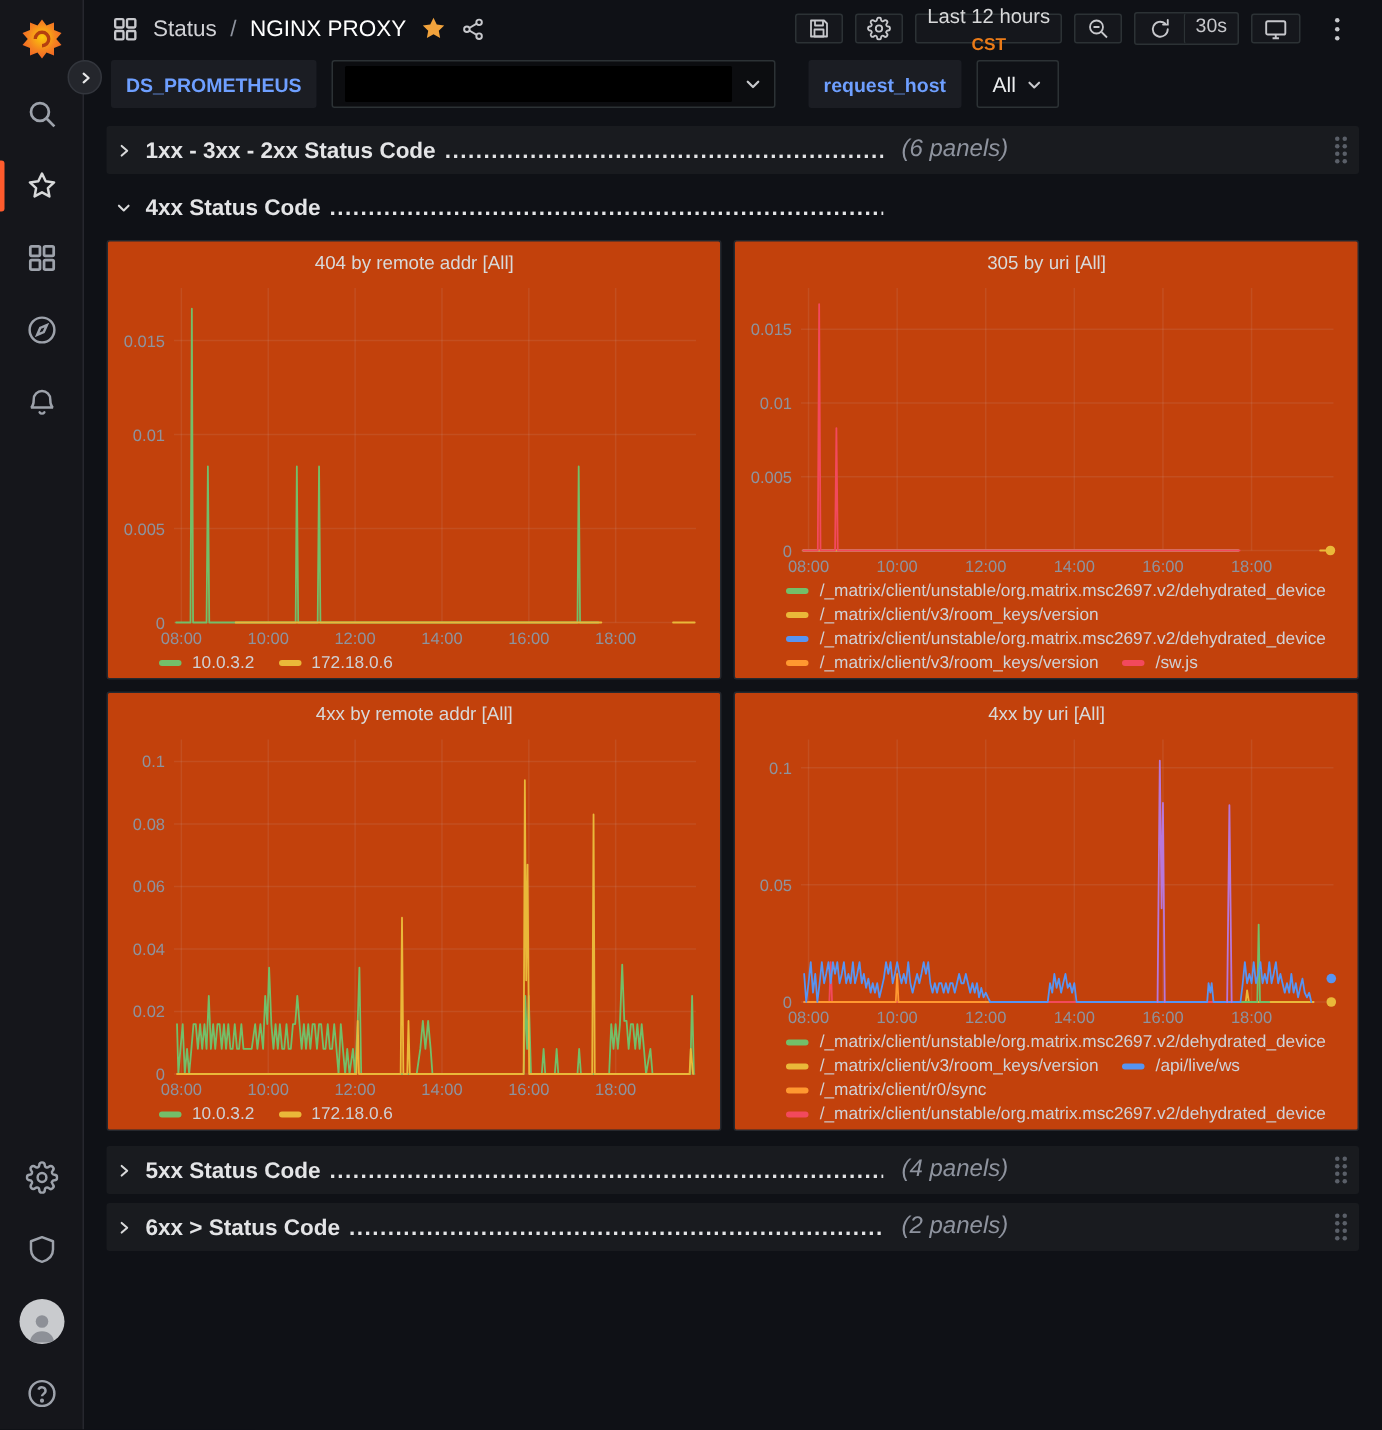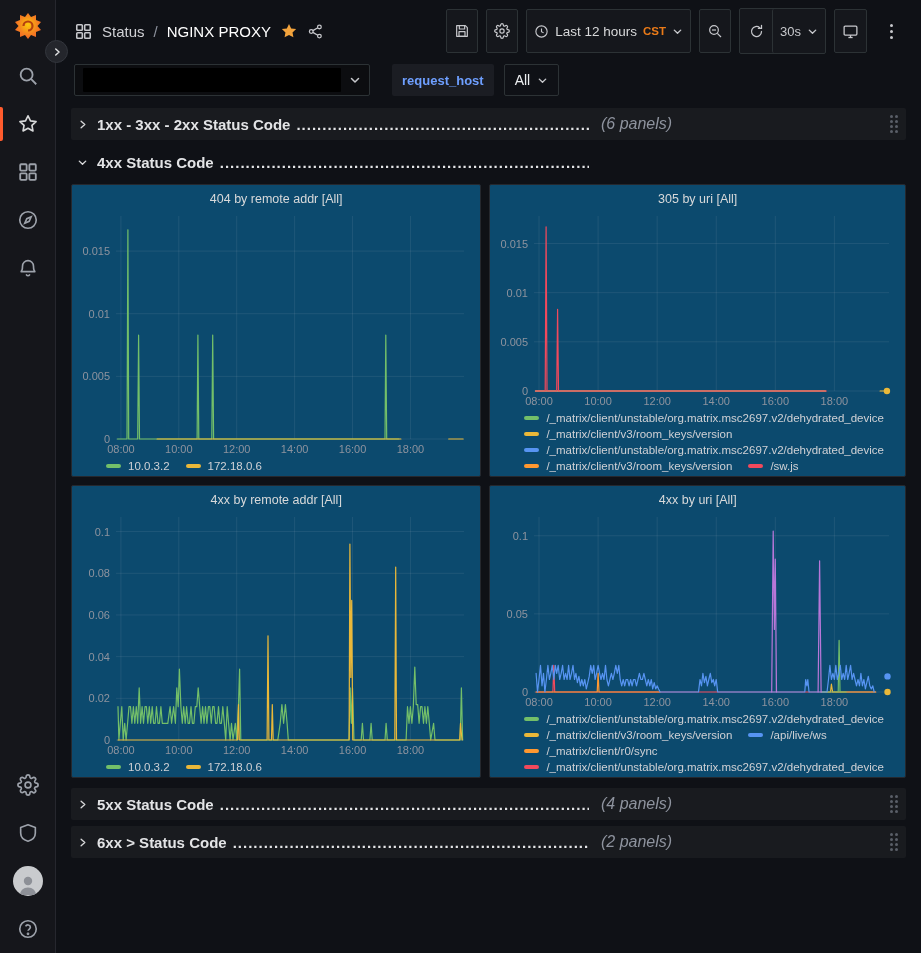--- a/index.html
+++ b/index.html
@@ -31,24 +31,25 @@
   }
   .avatar-circle { width:30px; height:30px; border-radius:50%; background:#c9cbce; display:flex; align-items:flex-end; justify-content:center; overflow:hidden; }
   
   .main { margin-left:56px; height:100%; display:flex; flex-direction:column; }
   .topbar { display:flex; align-items:center; padding:8px 14px 4px 18px; }
   .breadcrumb { display:flex; align-items:center; gap:9px; font-size:15px; }
   .crumb-section { color:#d0d1d5; }
   .crumb-sep { color:#8e939e; }
   .crumb-title { color:#ffffff; font-weight:500; }
   .icon-btn {
-    height:44px; min-width:32px; padding:0 7px; background:#15171c;
+    height:20px; min-width:32px; padding:0 7px; background:#15171c;
     border:1px solid #2c3235; border-radius:2px; color:#c7c8cc;
     display:flex; align-items:center; justify-content:center; gap:6px; cursor:pointer;
     font-size:13px;
+    flex-direction:column;
   }
   .toolbar { margin-left:auto; display:flex; align-items:center; gap:8px; }
   .btn-group { display:flex; align-items:stretch; border:1px solid #2c3235; border-radius:2px; background:#15171c; }
   .btn-group .seg { border:none; background:transparent; }
   .btn-group .seg + .seg { border-left:1px solid #2c3235; }
   .time-label { color:#d8d9da; font-size:13.5px; }
   .tz { font-weight:700; font-size:11.5px; }
   .plain-icon { background:none; border:none; padding:0 4px; }
   .kebab { display:flex; flex-direction:column; gap:3px; }
   .kebab i { width:3px; height:3px; border-radius:50%; background:#c7c8cc; display:block; }
@@ -74,21 +75,21 @@
   .row-left { display:flex; align-items:baseline; width:492px; overflow:hidden; }
   .row-title { font-size:15px; font-weight:700; color:#e3e4e6; white-space:nowrap; }
   .row-leader { font-size:15px; font-weight:700; color:#e3e4e6; white-space:nowrap; overflow:hidden; flex:1; letter-spacing:1px; margin-left:6px; }
   .row-count { font-size:16px; font-style:italic; color:#8e939e; white-space:nowrap; margin-left:4px; }
   .row-chevron { color:#d8d9da; display:flex; width:14px; justify-content:center; }
   .row-handle { margin-left:auto; display:grid; grid-template-columns:repeat(2,3px); grid-auto-rows:3px; gap:2px; padding:2px; }
   .row-handle i { background:#5a5f68; border-radius:50%; }
   
   .panels-grid { display:grid; grid-template-columns: 1fr 1.015fr; gap:8px; margin:2px 0 10px 0; }
   .panel {
-    height:293px; background:#0c4a6e; border:1px solid #25282e; border-radius:2px;
+    height:293px; background:#c2410c; border:1px solid #25282e; border-radius:2px;
     display:flex; flex-direction:column; overflow:hidden; padding:4px 6px 2px 6px;
   }
   .panel-title { text-align:center; font-size:12.5px; font-weight:500; color:#d8d9da; padding:3px 0 2px 0; flex:0 0 auto; cursor:pointer; }
   .chart { flex:1 1 auto; min-height:166px; width:100%; }
   .legend { flex:0 0 auto; overflow:hidden; display:flex; flex-wrap:wrap; column-gap:16px; row-gap:4px; padding:4px 2px 2px 28px; }
   .legend-item { display:flex; align-items:center; gap:7px; font-size:11.5px; color:#d0d1d5; white-space:nowrap; cursor:pointer; }
   .legend-item .swatch { width:15px; height:4px; border-radius:2px; flex:0 0 auto; }
 </style>
 </head>
 <body>
@@ -255,20 +256,21 @@
         <span class="kebab">
             <i></i>
             <i></i>
             <i></i>
           </span>
       </button>
     </div>
   </header>
 
   <div class="subbar">
+    <span class="var-label" style="color:#6e9fff">DS_PROMETHEUS</span>
     <div class="var-select">
       <span class="redacted"></span>
       <svg width="12" height="12" viewBox="0 0 24 24" fill="none" stroke="#c7c8cc" stroke-width="3" stroke-linecap="round" stroke-linejoin="round">
           <path d="M5 9l7 7 7-7"></path>
         </svg>
     </div>
     <span class="var-label" style="color:#6e9fff; margin-left:12px">request_host</span>
     <div class="var-value">
       <span>All</span>
       <svg width="11" height="11" viewBox="0 0 24 24" fill="none" stroke="#c7c8cc" stroke-width="3" stroke-linecap="round" stroke-linejoin="round">

